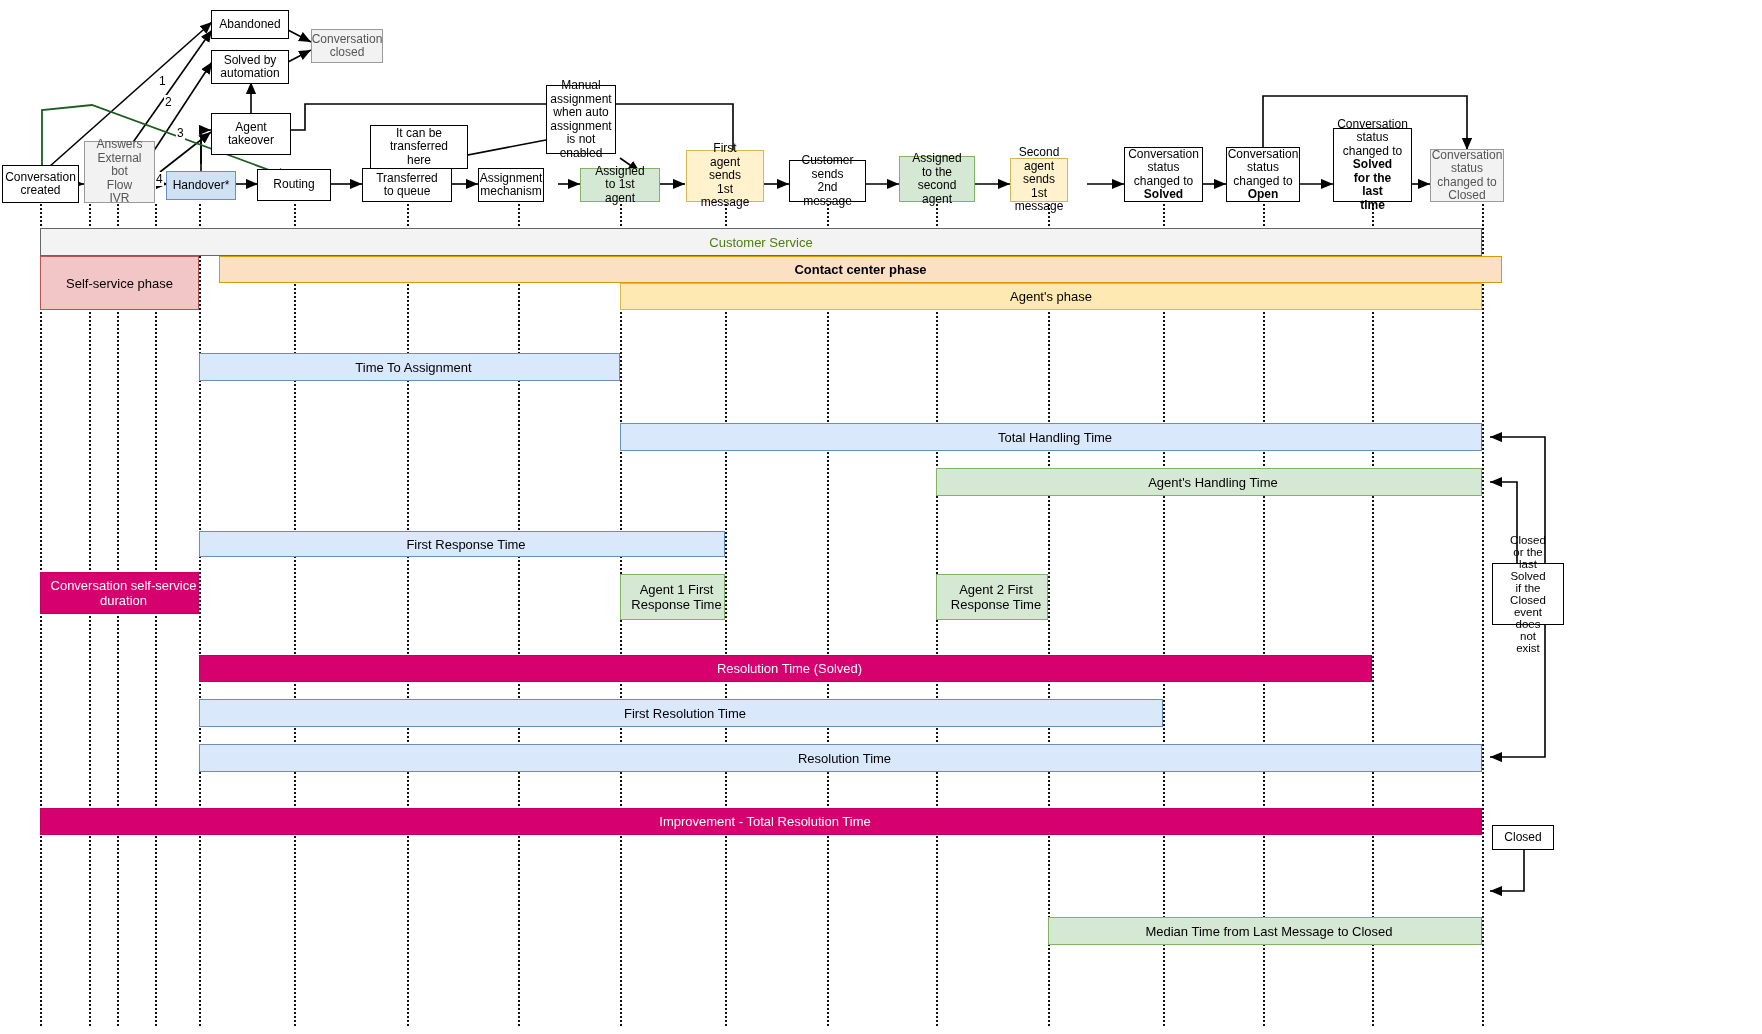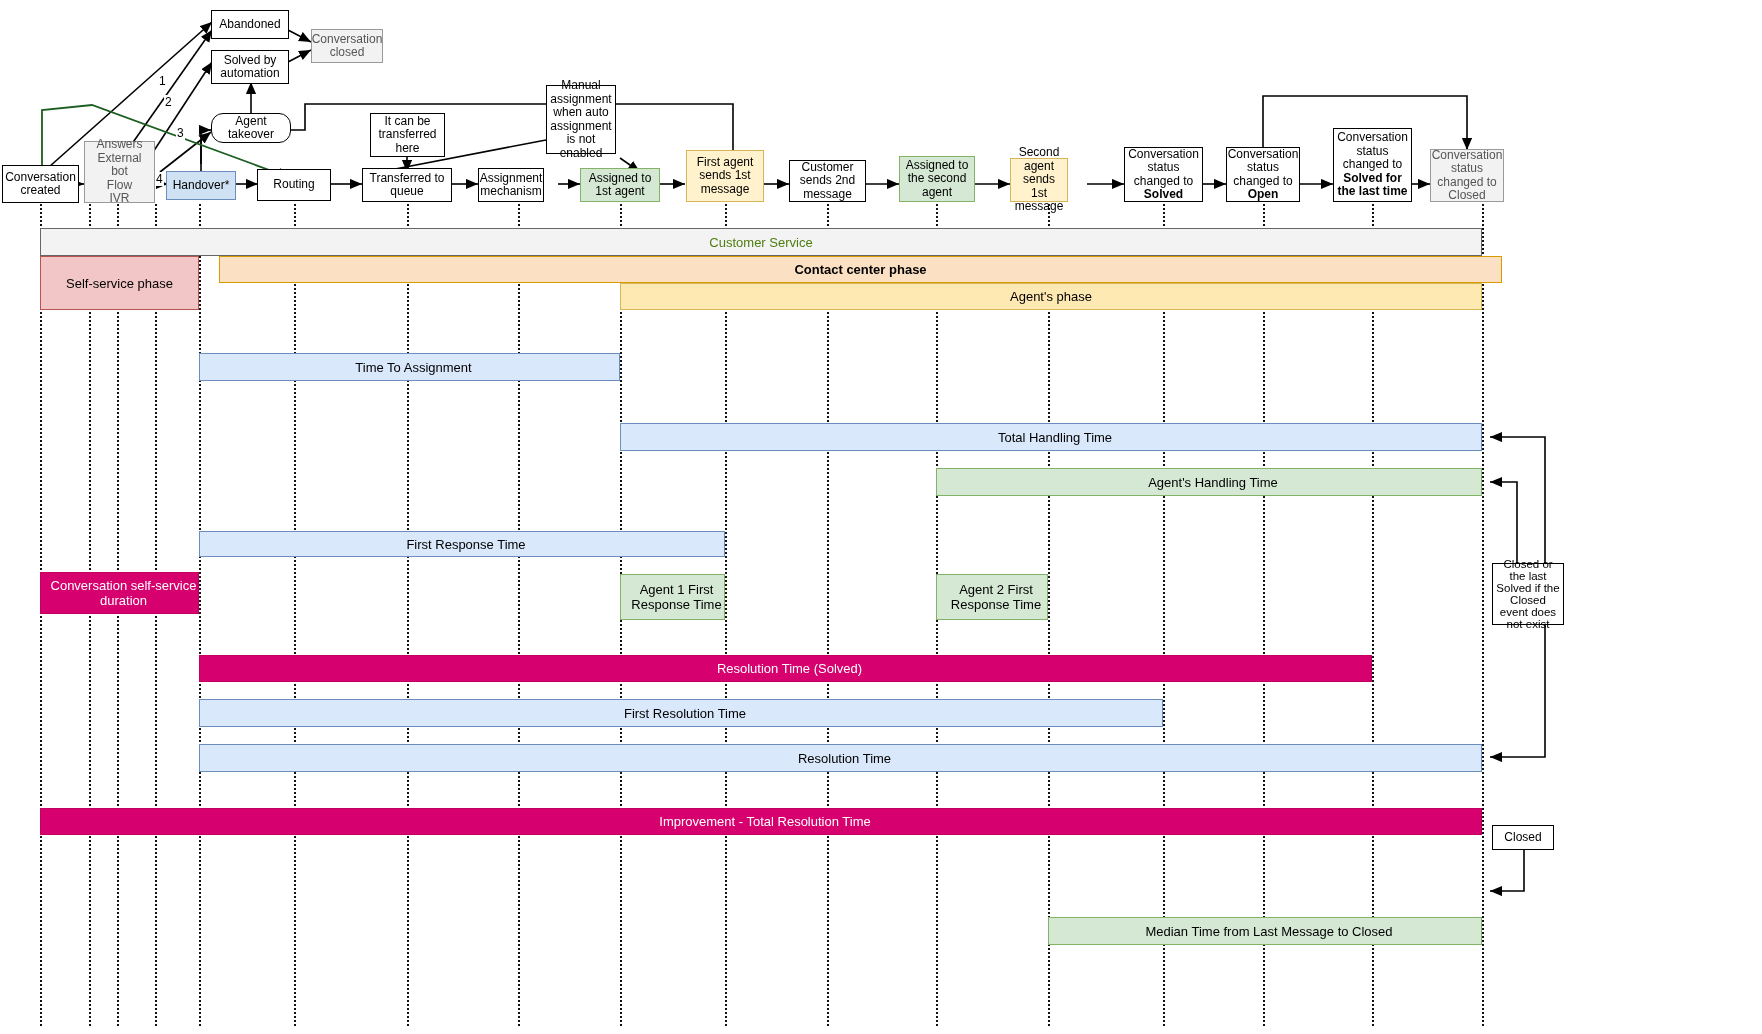--- a/index.html
+++ b/index.html
@@ -2,21 +2,21 @@
 <html><head>
 <meta charset="utf-8">
 <style>
   html,body{margin:0;padding:0;background:#ffffff;}
   body{font-family:"Liberation Sans","DejaVu Sans",sans-serif;color:#000;}
   #canvas{position:relative;width:1762px;height:1034px;overflow:hidden;background:#fff;}
 
   
   .node{position:absolute;box-sizing:border-box;border:1.4px solid #000;background:#fff;
         display:flex;align-items:center;justify-content:center;text-align:center;
-        font-size:12.5px;line-height:14px;padding:2px 3px;}
+        font-size:12.5px;line-height:14px;padding:2px 17px;}
   .node.small{font-size:12px;line-height:13.5px;}
   .node.grey{background:#f2f2f2;border-color:#9a9a9a;color:#555;}
   .node.blue{background:#cfe2f3;border-color:#6c8ebf;}
   .node.green{background:#d5e8d4;border-color:#82b366;}
   .node.yellow{background:#fff2cc;border-color:#d6b656;}
   .node.plain{background:#fff;border-color:#000;}
   .node b{font-weight:bold;}
 
   
   .band{position:absolute;box-sizing:border-box;border:1px solid #666;
@@ -153,23 +153,23 @@
   <div class="node blue small" style="left:166px;top:171px;width:70px;height:29px;">Handover*</div>
 
   <div class="node plain small" style="left:257px;top:169px;width:74px;height:32px;">Routing</div>
 
   <div class="node plain small" style="left:211px;top:10px;width:78px;height:29px;">Abandoned</div>
 
   <div class="node plain small" style="left:211px;top:50px;width:78px;height:34px;">Solved by automation</div>
 
   <div class="node grey small" style="left:311px;top:29px;width:72px;height:34px;">Conversation closed</div>
 
-  <div class="node plain small" style="left:211px;top:113px;width:80px;height:30px;border-radius:12px;">Agent takeover</div>
-
-  <div class="node plain small" style="left:370px;top:113px;width:75px;height:44px;">It can be transferred here</div>
+  <div class="node plain small" style="left:211px;top:113px;width:80px;height:42px;">Agent takeover</div>
+
+  <div class="node plain small" style="left:370px;top:125px;width:98px;height:44px;">It can be transferred here</div>
 
   <div class="node plain small" style="left:362px;top:168px;width:90px;height:34px;">Transferred to queue</div>
 
   <div class="node plain small" style="left:478px;top:168px;width:66px;height:34px;">Assignment mechanism</div>
 
   <div class="node plain small" style="left:546px;top:85px;width:70px;height:69px;">Manual assignment when auto assignment is not enabled</div>
 
   <div class="node green small" style="left:580px;top:168px;width:80px;height:34px;">Assigned to 1st agent</div>
 
   <div class="node yellow small" style="left:686px;top:150px;width:78px;height:52px;">First agent sends 1st message</div>

